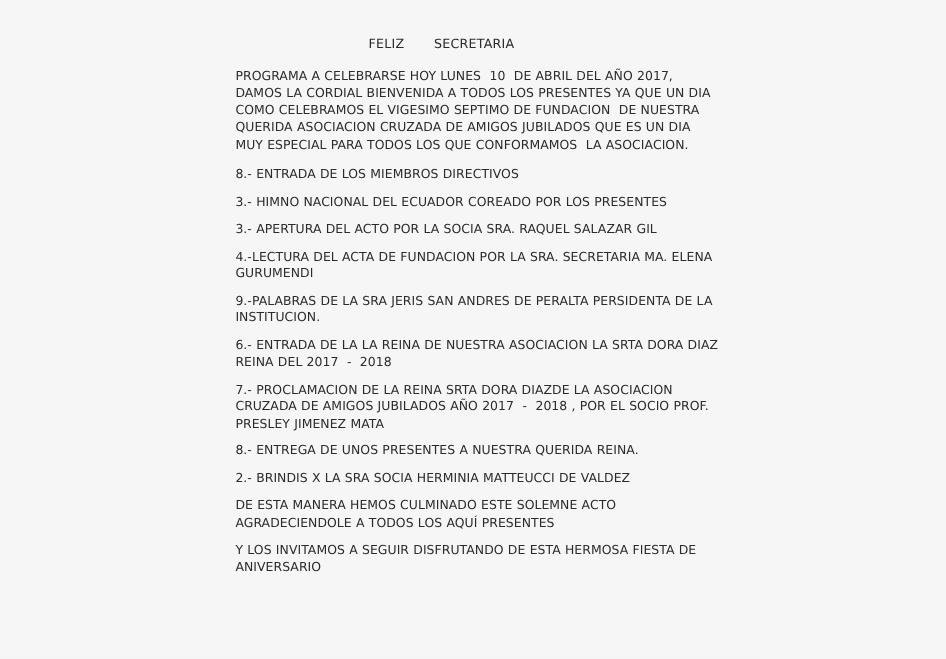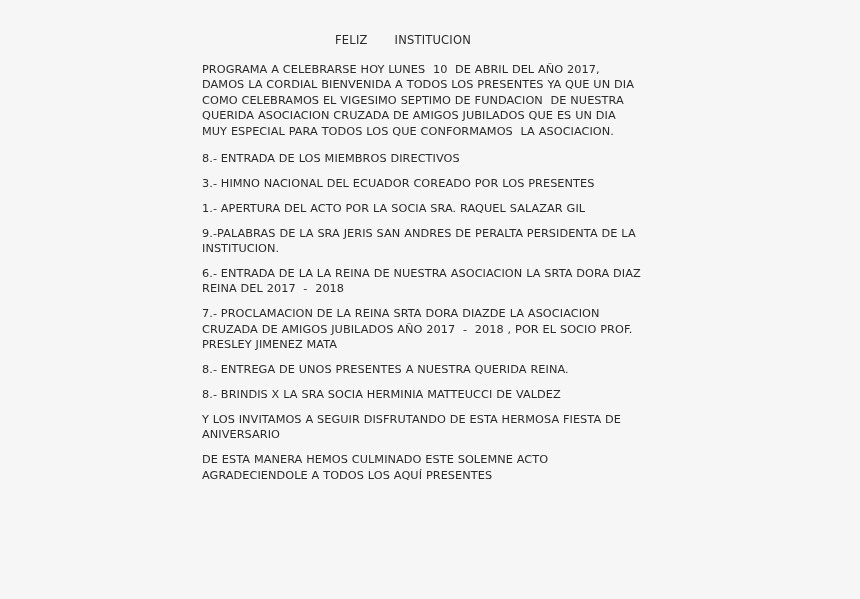--- a/index.html
+++ b/index.html
@@ -26,21 +26,21 @@
     left: 335px;
     top: 33px;
     font-size: 11.5px;
     line-height: 15px;
     letter-spacing: 0.2px;
     white-space: pre;
     color: #2b2b2b;
   }
   #document-body {
     position: absolute;
-    left: 202px;
+    left: 214px;
     top: 62px;
     width: 442px;
   }
   .doc-paragraph {
     font-size: 11.3px;
     line-height: 15.4px;
     letter-spacing: 0.05px;
     margin: 0 0 9.5px 0;
     color: #2b2b2b;
     white-space: pre-wrap;
@@ -51,32 +51,33 @@
   }
   .doc-paragraph.closing-first {
     margin-top: 3px;
   }
 </style>
 </head>
 <body style="background: rgb(246, 246, 246);">
 
 <div id="document-page">
 
-  <div id="document-title">FELIZ       INSTITUCION</div>
+  <div id="document-title">FELIZ       SECRETARIA</div>
 
   <div id="document-body">
 
     <p class="doc-paragraph intro">PROGRAMA A CELEBRARSE HOY LUNES  10  DE ABRIL DEL AÑO 2017, DAMOS LA CORDIAL BIENVENIDA A TODOS LOS PRESENTES YA QUE UN DIA COMO CELEBRAMOS EL VIGESIMO SEPTIMO DE FUNDACION  DE NUESTRA QUERIDA ASOCIACION CRUZADA DE AMIGOS JUBILADOS QUE ES UN DIA MUY ESPECIAL PARA TODOS LOS QUE CONFORMAMOS  LA ASOCIACION.</p>
 
     <p class="doc-paragraph">8.- ENTRADA DE LOS MIEMBROS DIRECTIVOS</p>
     <p class="doc-paragraph">3.- HIMNO NACIONAL DEL ECUADOR COREADO POR LOS PRESENTES</p>
-    <p class="doc-paragraph">1.- APERTURA DEL ACTO POR LA SOCIA SRA. RAQUEL SALAZAR GIL</p>
+    <p class="doc-paragraph">3.- APERTURA DEL ACTO POR LA SOCIA SRA. RAQUEL SALAZAR GIL</p>
+    <p class="doc-paragraph">4.-LECTURA DEL ACTA DE FUNDACION POR LA SRA. SECRETARIA MA. ELENA GURUMENDI</p>
     <p class="doc-paragraph">9.-PALABRAS DE LA SRA JERIS SAN ANDRES DE PERALTA PERSIDENTA DE LA INSTITUCION.</p>
     <p class="doc-paragraph">6.- ENTRADA DE LA LA REINA DE NUESTRA ASOCIACION LA SRTA DORA DIAZ REINA DEL 2017  -  2018</p>
     <p class="doc-paragraph">7.- PROCLAMACION DE LA REINA SRTA DORA DIAZDE LA ASOCIACION CRUZADA DE AMIGOS JUBILADOS AÑO 2017  -  2018 , POR EL SOCIO PROF. PRESLEY JIMENEZ MATA</p>
     <p class="doc-paragraph">8.- ENTREGA DE UNOS PRESENTES A NUESTRA QUERIDA REINA.</p>
-    <p class="doc-paragraph">8.- BRINDIS X LA SRA SOCIA HERMINIA MATTEUCCI DE VALDEZ</p>
+    <p class="doc-paragraph">2.- BRINDIS X LA SRA SOCIA HERMINIA MATTEUCCI DE VALDEZ</p>
 
+    <p class="doc-paragraph closing-first">DE ESTA MANERA HEMOS CULMINADO ESTE SOLEMNE ACTO AGRADECIENDOLE A TODOS LOS AQUÍ PRESENTES</p>
     <p class="doc-paragraph">Y LOS INVITAMOS A SEGUIR DISFRUTANDO DE ESTA HERMOSA FIESTA DE ANIVERSARIO</p>
-    <p class="doc-paragraph closing-first">DE ESTA MANERA HEMOS CULMINADO ESTE SOLEMNE ACTO AGRADECIENDOLE A TODOS LOS AQUÍ PRESENTES</p>
 
   </div>
 </div>
 
 </body></html>

